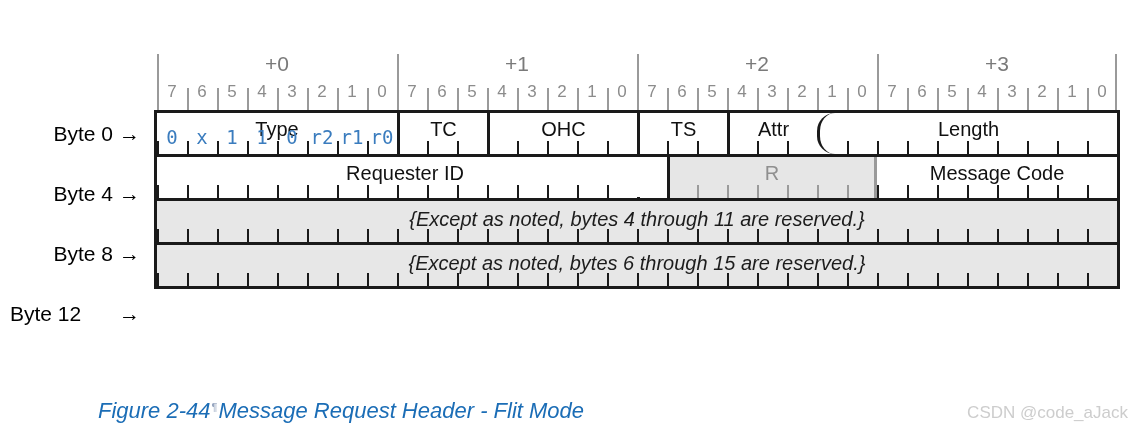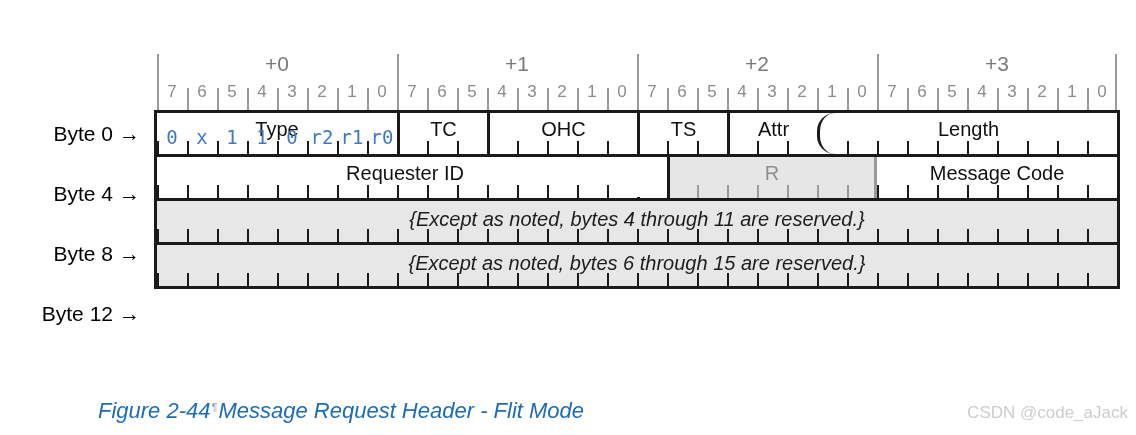--- a/index.html
+++ b/index.html
@@ -193,18 +193,18 @@
     <div class="hrow">
       <div class="fbox note" style="left: 0px; width: 960px;">
         <div>{Except as noted, bytes 6 through 15 are reserved.}</div>
       </div>
     </div>
   </div>
 <div id="rowlabels">
     <div class="rowlabel" style="top: 114px;"><span>Byte 0</span><span class="arrow">→</span></div>
     <div class="rowlabel" style="top: 174px;"><span>Byte 4</span><span class="arrow">→</span></div>
     <div class="rowlabel" style="top: 234px;"><span>Byte 8</span><span class="arrow">→</span></div>
-    <div class="rowlabel" style="top: 294px;"><span>Byte 12</span><span class="arrow">→</span></div>
+    <div class="rowlabel" style="top: 294px; justify-content: space-between;"><span>Byte 12</span><span class="arrow">→</span></div>
   </div>
 
 <div class="caption"><span>Figure 2-44</span><span class="mark">¶</span><span>Message Request Header - Flit Mode</span></div>
 
 <div class="watermark">CSDN @code_aJack</div>
 
 </body></html>

